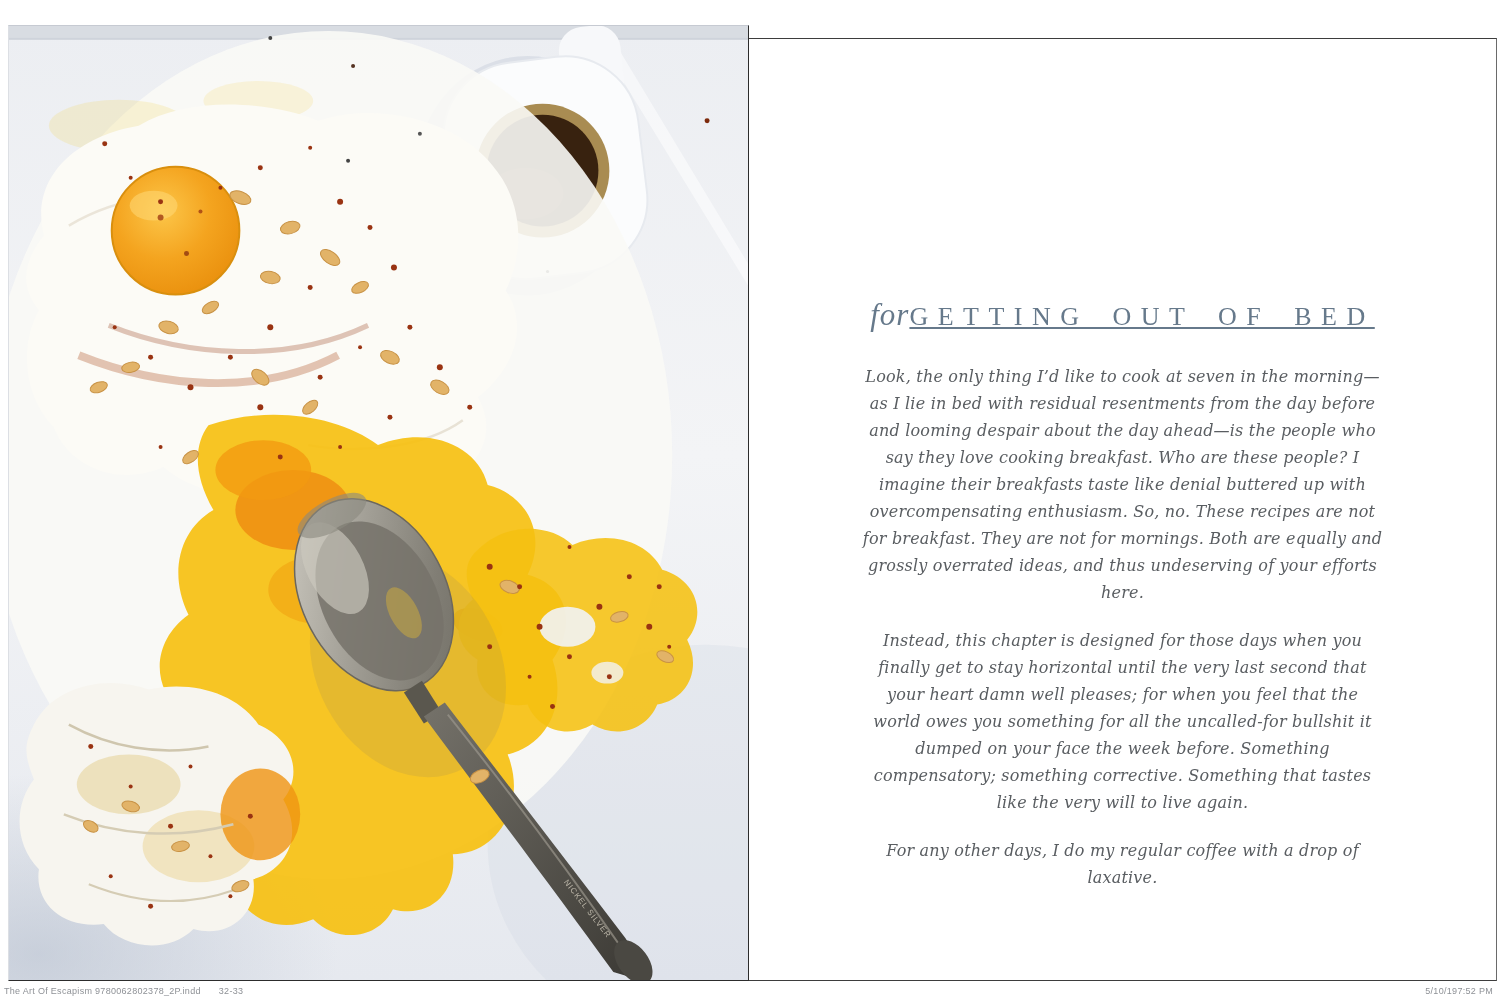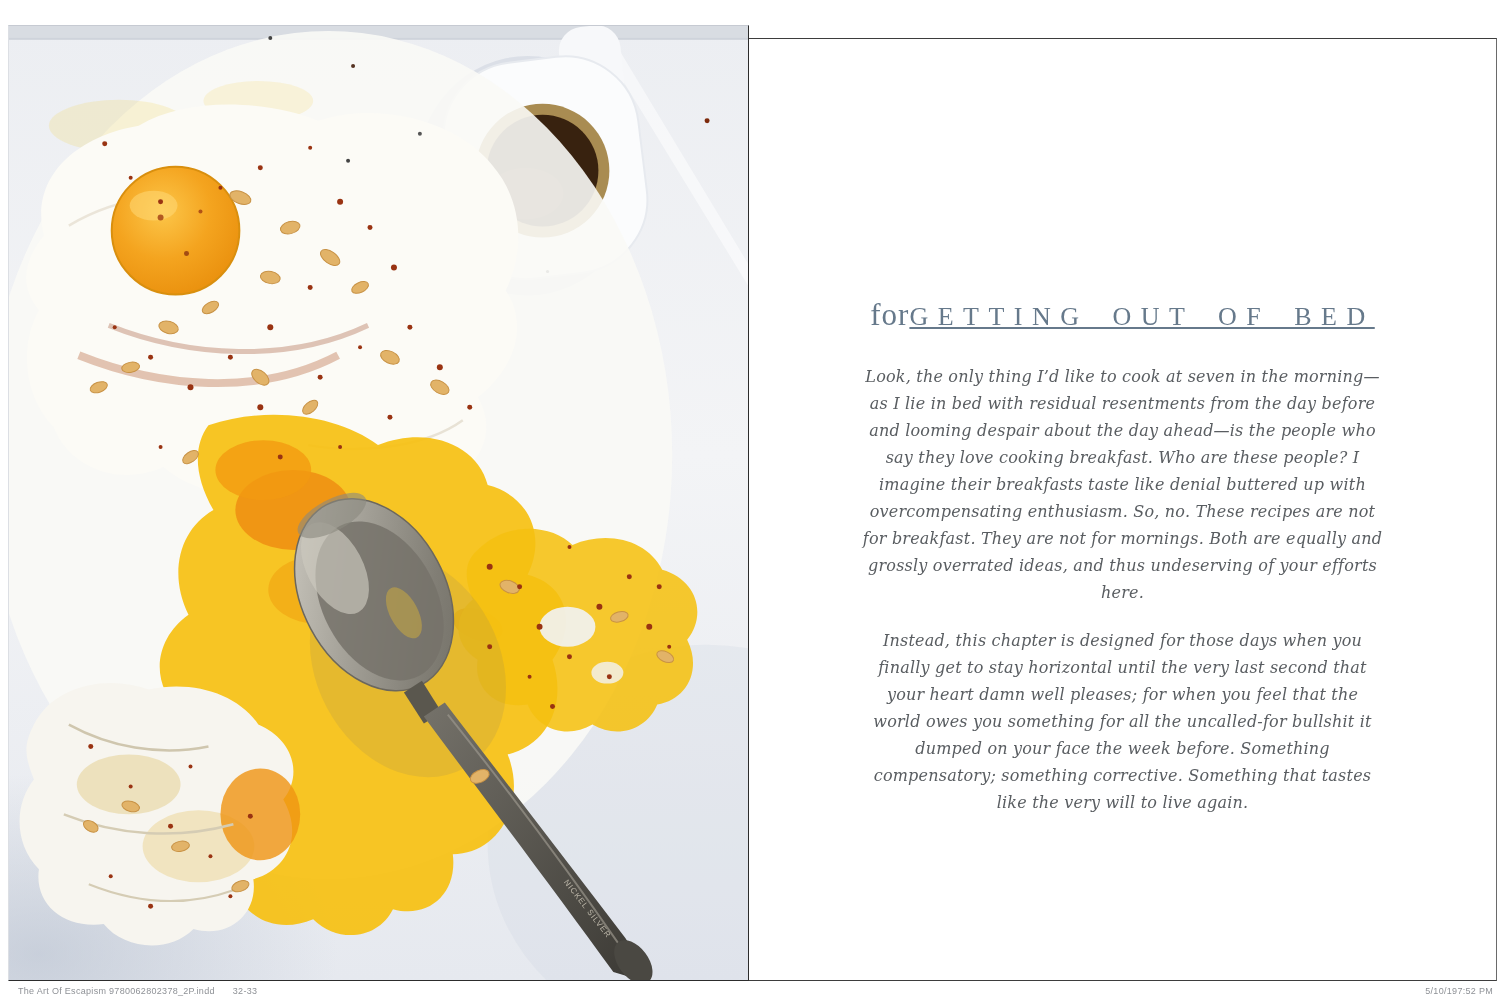--- a/index.html
+++ b/index.html
@@ -20,38 +20,38 @@
   
   .text-page{
     position:absolute;left:749px;top:38px;width:748px;height:943px;
     box-sizing:border-box;background:#ffffff;
     border-top:1px solid #3d3d3d;border-right:1px solid #6a6a6a;border-bottom:1px solid #3d3d3d;
   }
   .chapter-heading{
     margin:258px auto 0 auto;text-align:center;color:#66798b;white-space:nowrap;
   }
   .chapter-heading .lead{
-    font-size:31px;letter-spacing:1px;margin-right:0;
+    font-style:italic;font-size:31px;letter-spacing:1px;margin-right:0;
     font-family:"Liberation Serif", serif;
   }
   .chapter-heading .title{
     font-size:26px;letter-spacing:9.5px;word-spacing:8px;
     font-family:"Liberation Serif", serif;
     text-decoration:underline;
   }
   .body-copy{width:520px;margin:30px auto 0 auto;}
   .body-copy p{
     margin:0 0 21px 0;text-align:center;
     font-family:"DejaVu Serif", serif;font-style:italic;
     font-size:16px;line-height:27px;color:#595d61;letter-spacing:0.2px;
   }
   .body-copy p:last-child{margin-bottom:0;}
   
   .slug-row{
-    position:absolute;left:18px;right:7px;top:986px;
+    position:absolute;left:4px;right:7px;top:986px;
     display:flex;justify-content:space-between;align-items:flex-start;
     font-family:"Liberation Sans", sans-serif;font-size:9px;color:#8e9196;
     letter-spacing:0.3px;
   }
   .slug-left span{margin-right:18px;}
   .slug-right span{}
 </style>
 </head>
 <body>
 
@@ -259,20 +259,21 @@
     </svg>
   </div>
 
   <div class="text-page">
     <div class="chapter-heading">
       <span class="lead">for</span><span class="title">GETTING OUT OF BED</span>
     </div>
     <div class="body-copy">
       <p>Look, the only thing I’d like to cook at seven in the morning—as I lie in bed with residual resentments from the day before and looming despair about the day ahead—is the people who say they love cooking breakfast. Who are these people? I imagine their breakfasts taste like denial buttered up with overcompensating enthusiasm. So, no. These recipes are not for breakfast. They are not for mornings. Both are equally and grossly overrated ideas, and thus undeserving of your efforts here.</p>
       <p>Instead, this chapter is designed for those days when you finally get to stay horizontal until the very last second that your heart damn well pleases; for when you feel that the world owes you something for all the uncalled-for bullshit it dumped on your face the week before. Something compensatory; something corrective. Something that tastes like the very will to live again.</p>
+      <p>For any other days, I do my regular coffee with a drop of laxative.</p>
     </div>
   </div>
 
   <div class="slug-row">
     <div class="slug-left">
       <span>The Art Of Escapism 9780062802378_2P.indd</span><span>32-33</span>
     </div>
     <div class="slug-right">
       <span>5/10/19</span><span>7:52 PM</span>
     </div>

